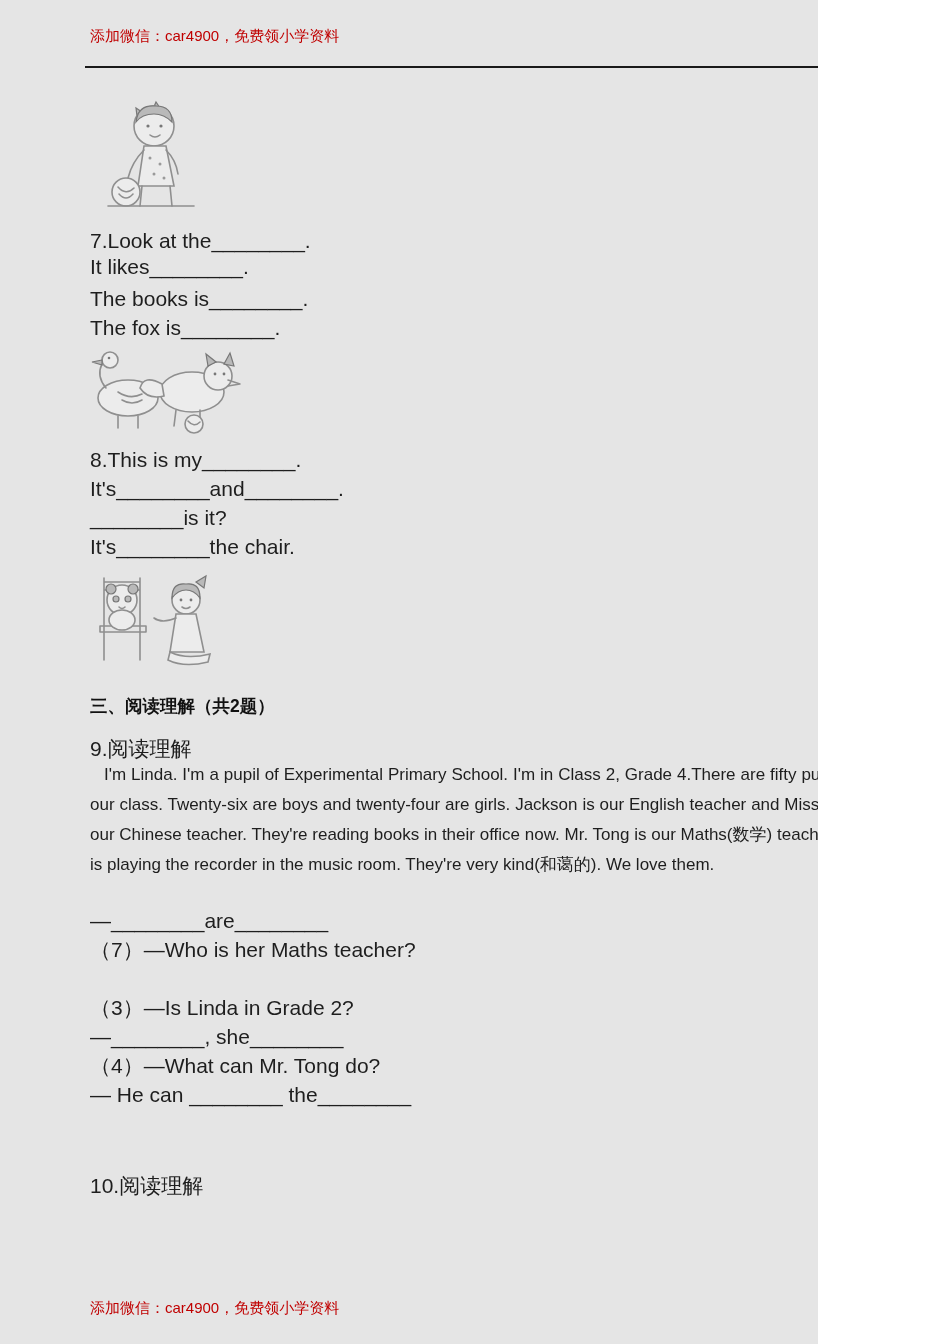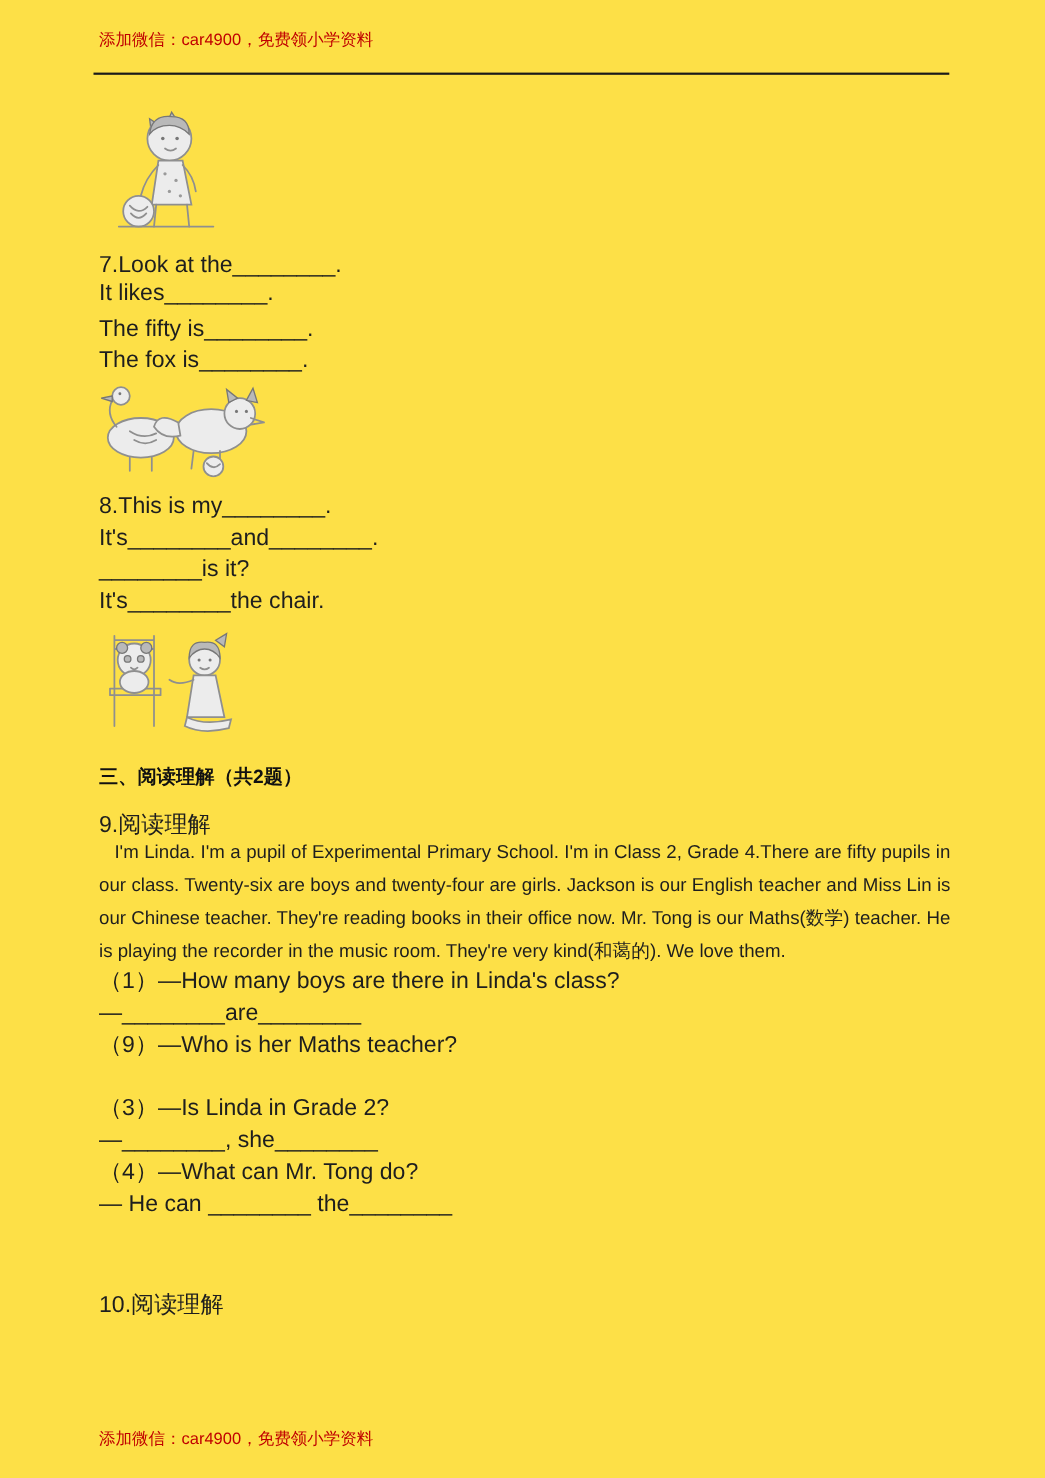--- a/index.html
+++ b/index.html
@@ -1,21 +1,21 @@
 <!DOCTYPE html>
 <html><head>
 <meta charset="utf-8">
 <style>
   * { margin: 0; padding: 0; box-sizing: border-box; }
   html, body { background: #ffffff; }
   .page {
     position: relative;
-    width: 950px;
+    width: 818px;
     height: 1344px;
-    background: #fde047;
+    background: #e5e5e5;
     font-family: "Liberation Sans", "DejaVu Sans", sans-serif;
     color: #202020;
     overflow: hidden;
   }
   .note {
     position: absolute;
     font-size: 15px;
     color: #c00000;
     white-space: pre;
   }
@@ -89,21 +89,21 @@
     <path class="sketch" d="M46 58 Q34 70 30 86"></path>
     <path class="sketch" d="M68 58 Q78 68 80 82"></path>
     <circle class="sketch-fill" cx="28" cy="100" r="14"></circle>
     <path class="sketch" d="M20 95 Q28 104 36 96 M21 102 Q28 110 35 102"></path>
     <path class="sketch" d="M10 114 L96 114"></path>
     <path class="sketch" d="M44 94 L42 114 M72 94 L74 114"></path>
   </svg>
 
   <div class="textline" style="top:230px;">7.Look at the________.</div>
   <div class="textline" style="top:256px;">It likes________.</div>
-  <div class="textline" style="top:288px;">The fifty is________.</div>
+  <div class="textline" style="top:288px;">The books is________.</div>
   <div class="textline" style="top:317px;">The fox is________.</div>
 
   <svg class="illus" style="left:88px; top:336px;" width="156" height="98" viewBox="0 0 156 98">
     <ellipse class="sketch-fill" cx="40" cy="62" rx="30" ry="18"></ellipse>
     <path class="sketch" d="M18 52 Q8 40 14 28 Q18 20 26 24"></path>
     <circle class="sketch-fill" cx="22" cy="24" r="8"></circle>
     <path class="sketch-dark" d="M14 24 L4 26 L14 29 Z"></path>
     <circle cx="21" cy="22" r="1.3" fill="#777"></circle>
     <path class="sketch" d="M30 56 Q42 64 54 58 M34 64 Q44 70 54 64"></path>
     <path class="sketch" d="M30 80 L30 92 M50 80 L50 92"></path>
@@ -143,23 +143,22 @@
     <path class="sketch-fill" d="M88 54 L108 54 L116 92 L82 92 Z"></path>
     <path class="sketch" d="M88 58 Q74 64 66 58"></path>
     <path class="sketch-fill" d="M82 92 Q98 100 122 94 L120 102 Q96 108 80 100 Z"></path>
   </svg>
 
   <div class="heading" style="top:694px;">三、阅读理解（共2题）</div>
 
   <div class="qlabel" style="top:735px;">9.阅读理解</div>
   <div class="passage">I'm Linda. I'm a pupil of Experimental Primary School. I'm in Class 2, Grade 4.There are fifty pupils in our class. Twenty-six are boys and twenty-four are girls. Jackson is our English teacher and Miss Lin is our Chinese teacher. They're reading books in their office now. Mr. Tong is our Maths(数学) teacher. He is playing the recorder in the music room. They're very kind(和蔼的). We love them.</div>
 
-  <div class="textline" style="top:881px;">（1）—How many boys are there in Linda's class?</div>
   <div class="textline" style="top:910px;">—________are________</div>
-  <div class="textline" style="top:939px;">（9）—Who is her Maths teacher?</div>
+  <div class="textline" style="top:939px;">（7）—Who is her Maths teacher?</div>
   <div class="textline" style="top:997px;">（3）—Is Linda in Grade 2?</div>
   <div class="textline" style="top:1026px;">—________, she________</div>
   <div class="textline" style="top:1055px;">（4）—What can Mr. Tong do?</div>
   <div class="textline" style="top:1084px;">— He can ________ the________</div>
 
   <div class="qlabel" style="top:1172px;">10.阅读理解</div>
 
   <div class="note" style="left:90px; top:1299px;">添加微信：car4900，免费领小学资料</div>
 
 </div>

